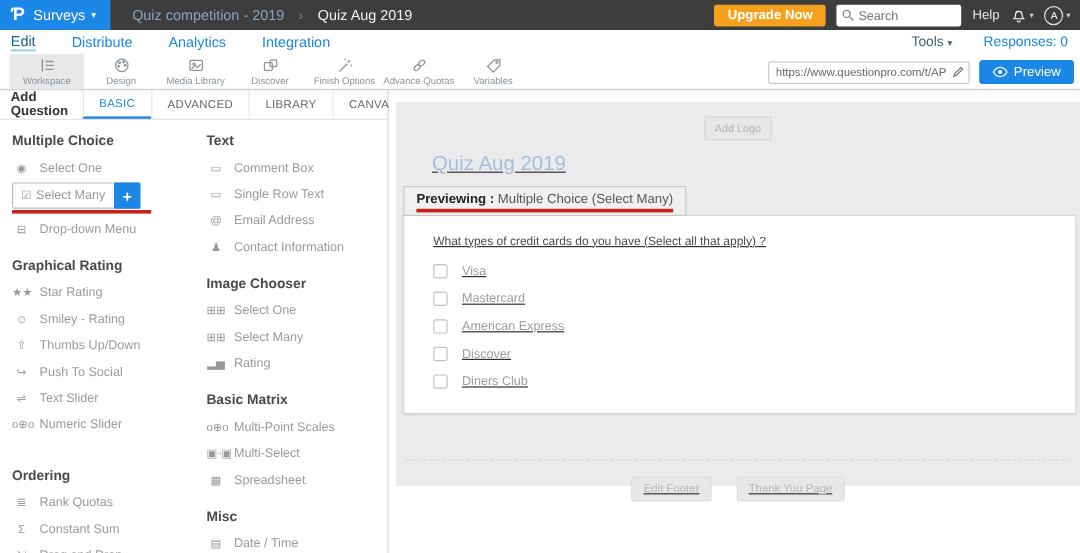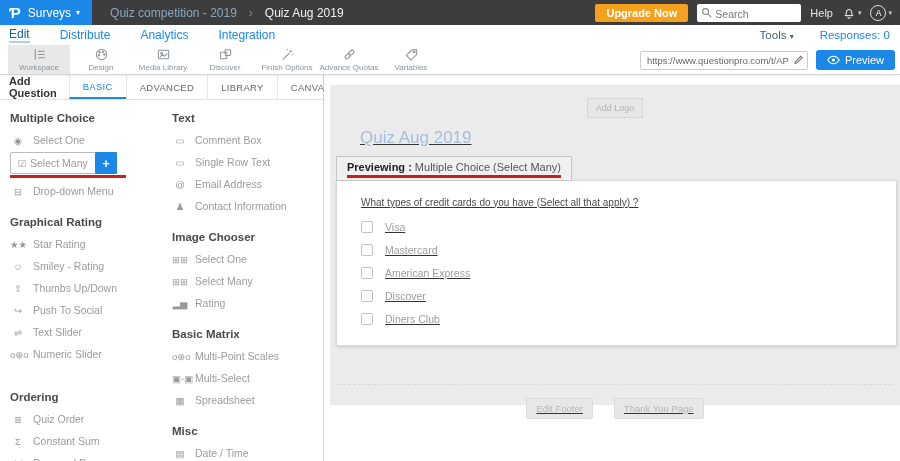--- a/index.html
+++ b/index.html
@@ -264,21 +264,21 @@
           <span>Text Slider</span>
         </div>
         <div class="pitem">
           <span class="picon">o⊕o</span>
           <span>Numeric Slider</span>
         </div>
 
         <div class="psec-head gap-ordering">Ordering</div>
         <div class="pitem">
           <span class="picon">≣</span>
-          <span>Quiz Order</span>
+          <span>Rank Quotas</span>
         </div>
         <div class="pitem">
           <span class="picon">Σ</span>
           <span>Constant Sum</span>
         </div>
         <div class="pitem">
           <span class="picon">⇲</span>
           <span>Drag and Drop</span>
         </div>
       </div>

